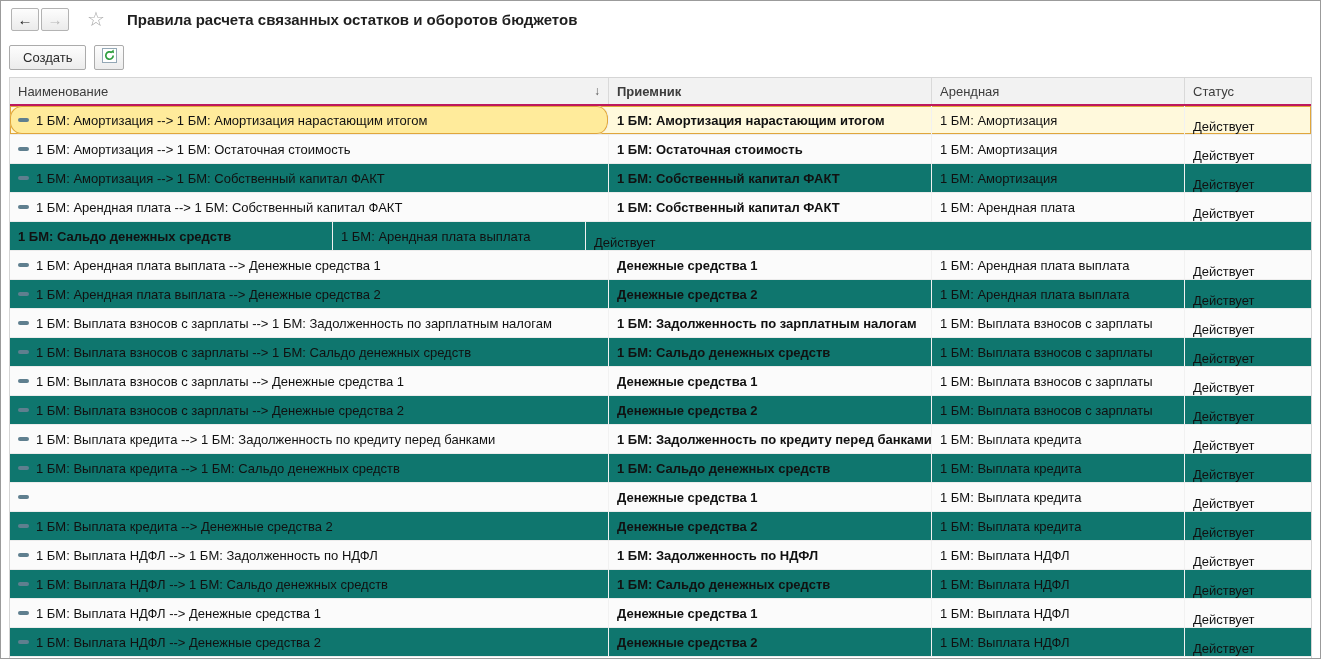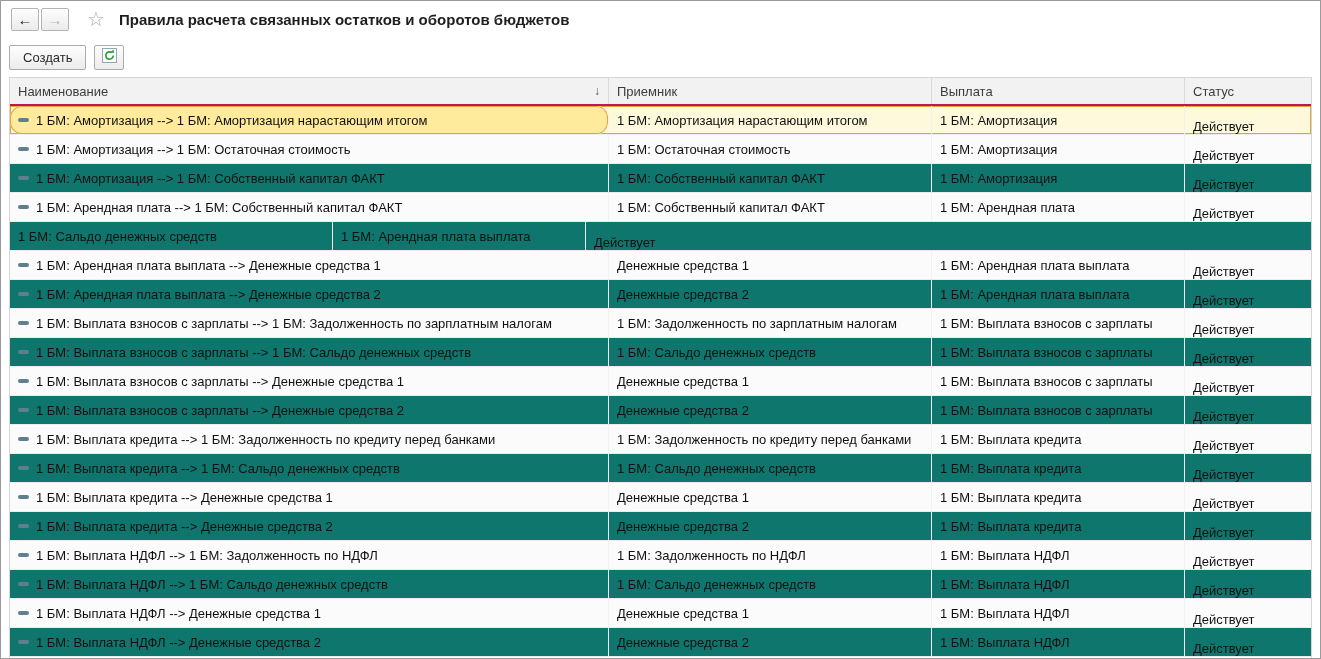--- a/index.html
+++ b/index.html
@@ -15,21 +15,21 @@
   .titlebar { height:36px; display:flex; align-items:center; padding:0 10px; background:#fff; }
   .navgroup { display:flex; gap:2px; }
   .navbtn {
     width:28px; height:23px; display:flex; align-items:center; justify-content:center;
     border:1px solid #b3b3b3; border-radius:2px;
     background:linear-gradient(#fdfdfd,#ebebeb);
     font-size:15px; font-weight:bold; color:#222; cursor:pointer;
   }
   .navbtn.disabled { color:#b8b8b8; }
   .star { margin-left:18px; font-size:20px; color:#a9a9a9; line-height:1; cursor:pointer; }
-  .page-title { margin-left:14px; font-size:15px; font-weight:bold; color:#1f1f1f; }
+  .page-title { margin-left:22px; font-size:15px; font-weight:bold; color:#1f1f1f; }
 
   
   .toolbar { height:40px; display:flex; align-items:center; padding:0 8px; gap:8px; background:#fff; }
   .btn {
     height:25px; padding:0 13px; font-size:13px; color:#2b2b2b;
     border:1px solid #ababab; border-radius:2px;
     background:linear-gradient(#fdfdfd,#ececec); cursor:pointer;
     display:inline-flex; align-items:center;
   }
   .iconbtn {
@@ -43,21 +43,21 @@
     position:absolute; left:8px; right:8px; top:76px; bottom:0;
     border:1px solid #d5d5d5; border-bottom:none; overflow:hidden; background:#fff;
   }
   .thead { display:flex; height:28px; background:var(--header-fill,#f2f2f2); border-bottom:2px solid #be185d; }
   .hcell {
     display:flex; align-items:center; padding:0 8px; font-size:13px; color:#3c3c3c;
     border-right:1px solid #d9d9d9; cursor:pointer; overflow:hidden; white-space:nowrap;
   }
   .sort { margin-left:auto; color:#555; font-size:12px; padding-left:6px; }
 
-  .c1 { width:599px; } .c2 { width:323px; } .c3 { width:253px; } .c4 { flex:1; border-right:none; }
+  .c1 { width:599px; } .c2 { width:323px;font-weight:bold; } .c3 { width:253px; } .c4 { flex:1; border-right:none; }
 
   .tbody { overflow:hidden; height:calc(100% - 28px); }
   .row { display:flex; height:29px; border-bottom:1px solid #ececec; background:#0f766e; cursor:pointer; }
   .row:nth-child(even) { background:#fbfbfb; }
   .cell {
     display:flex; align-items:center; padding:0 8px; font-size:13px; color:#111;
     border-right:1px solid #f1f1f1; overflow:hidden; white-space:nowrap;
   }
   .cell.c4 { border-right:none;align-items:flex-end; }
   .marker {
@@ -109,21 +109,21 @@
   <div class="table">
     <div class="thead">
       <div class="hcell c1">
         <span>Наименование</span>
         <span class="sort">↓</span>
       </div>
       <div class="hcell c2">
         <span>Приемник</span>
       </div>
       <div class="hcell c3">
-        <span>Выплата</span>
+        <span>Арендная</span>
       </div>
       <div class="hcell c4">
         <span>Статус</span>
       </div>
     </div>
     <div class="tbody">
   <div class="row selected">
     <div class="cell c1">
       <span class="marker"></span>
       <span>1 БМ: Амортизация --&gt; 1 БМ: Амортизация нарастающим итогом</span>
@@ -323,21 +323,20 @@
       <span>1 БМ: Выплата кредита</span>
     </div>
     <div class="cell c4">
       <span>Действует</span>
     </div>
   </div>
 
   <div class="row">
     <div class="cell c1">
       <span class="marker"></span>
-      <span>1 БМ: Выплата кредита --&gt; Денежные средства 1</span>
     </div>
     <div class="cell c2">
       <span>Денежные средства 1</span>
     </div>
     <div class="cell c3">
       <span>1 БМ: Выплата кредита</span>
     </div>
     <div class="cell c4">
       <span>Действует</span>
     </div>

